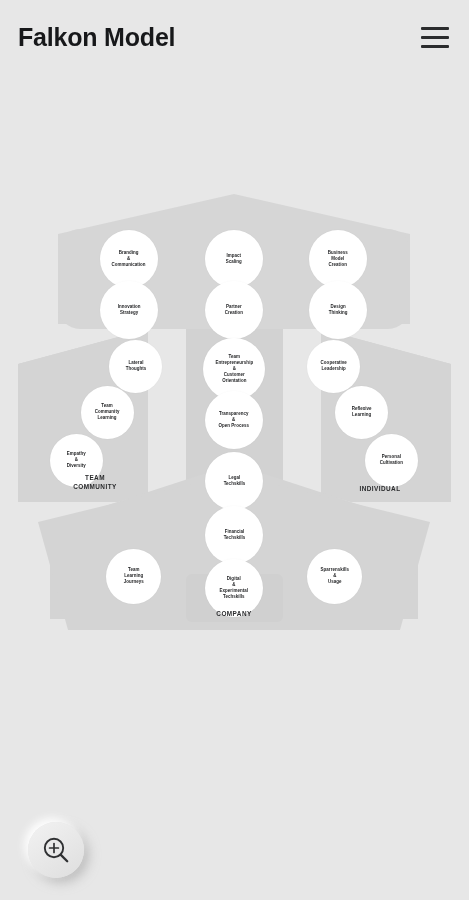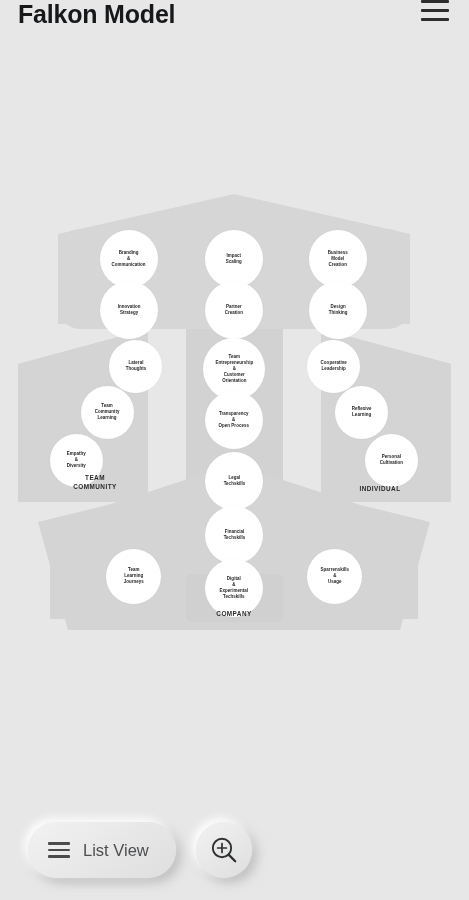--- a/index.html
+++ b/index.html
@@ -17,20 +17,21 @@
   }
 
   
   #app-header {
     position: absolute;
     top: 0; left: 0;
     width: 469px;
     height: 74px;
     background: #e7e7e7;
     display: flex;
+    align-items: center;
     justify-content: space-between;
     padding: 0 20px 0 18px;
     z-index: 40;
   }
 
   #page-title {
     font-size: 25px;
     font-weight: bold;
     color: #17181a;
     letter-spacing: -0.2px;
@@ -301,28 +302,20 @@
 
   <div class="section-label" style="left:40px; top:400px; width:110px;">TEAM
 COMMUNITY</div>
   <div class="section-label" style="left:330px; top:411px; width:100px;">INDIVIDUAL</div>
   <div class="section-label" style="left:184px; top:536px; width:100px;">COMPANY</div>
 
 </div>
 
 <div id="bottom-toolbar">
 
-  <div id="list-view-button">
-    <span class="hamburger-sm">
-      <span></span>
-      <span></span>
-      <span></span>
-    </span>
-    <span id="list-view-label">List View</span>
-  </div>
 
   <div id="zoom-in-button">
     <svg width="30" height="30" viewBox="0 0 30 30">
       <circle cx="13" cy="13" r="9.2" fill="none" stroke="#2f3032" stroke-width="1.9"></circle>
       <line x1="19.6" y1="19.6" x2="26.2" y2="26.2" stroke="#2f3032" stroke-width="2.3" stroke-linecap="round"></line>
       <line x1="13" y1="8.6" x2="13" y2="17.4" stroke="#2f3032" stroke-width="1.7" stroke-linecap="round"></line>
       <line x1="8.6" y1="13" x2="17.4" y2="13" stroke="#2f3032" stroke-width="1.7" stroke-linecap="round"></line>
     </svg>
   </div>
 

